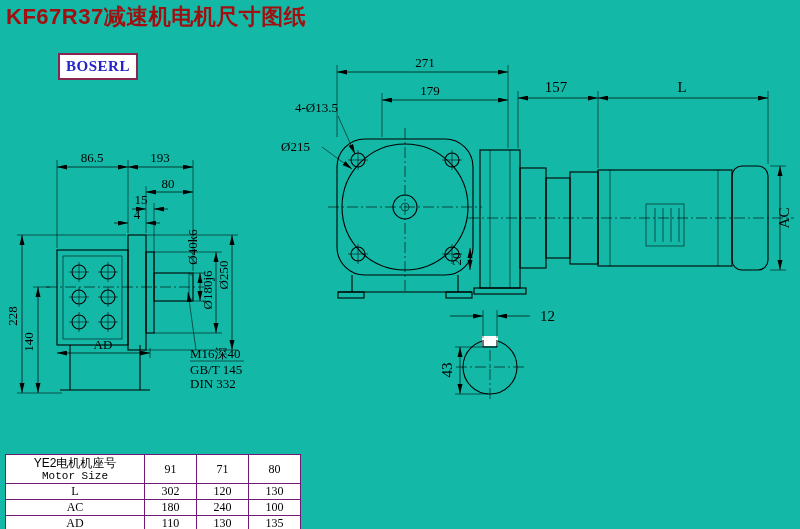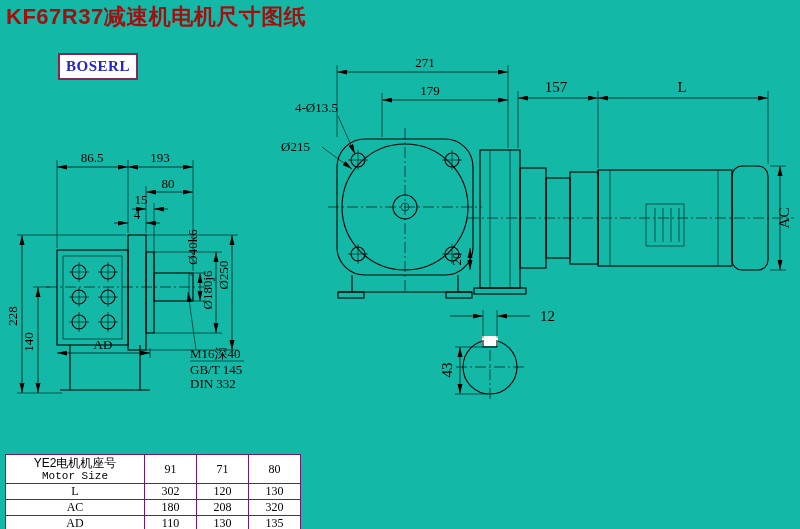--- a/index.html
+++ b/index.html
@@ -255,22 +255,22 @@
       </tr>
       <tr>
         <td class="c0">L</td>
         <td class="cv">302</td>
         <td class="cv">120</td>
         <td class="cv">130</td>
       </tr>
       <tr>
         <td class="c0">AC</td>
         <td class="cv">180</td>
-        <td class="cv">208</td>
-        <td class="cv">320</td>
+        <td class="cv">240</td>
+        <td class="cv">100</td>
       </tr>
       <tr>
         <td class="c0">AD</td>
         <td class="cv">110</td>
         <td class="cv">130</td>
         <td class="cv">135</td>
       </tr>
     </tbody>
   </table>
 

